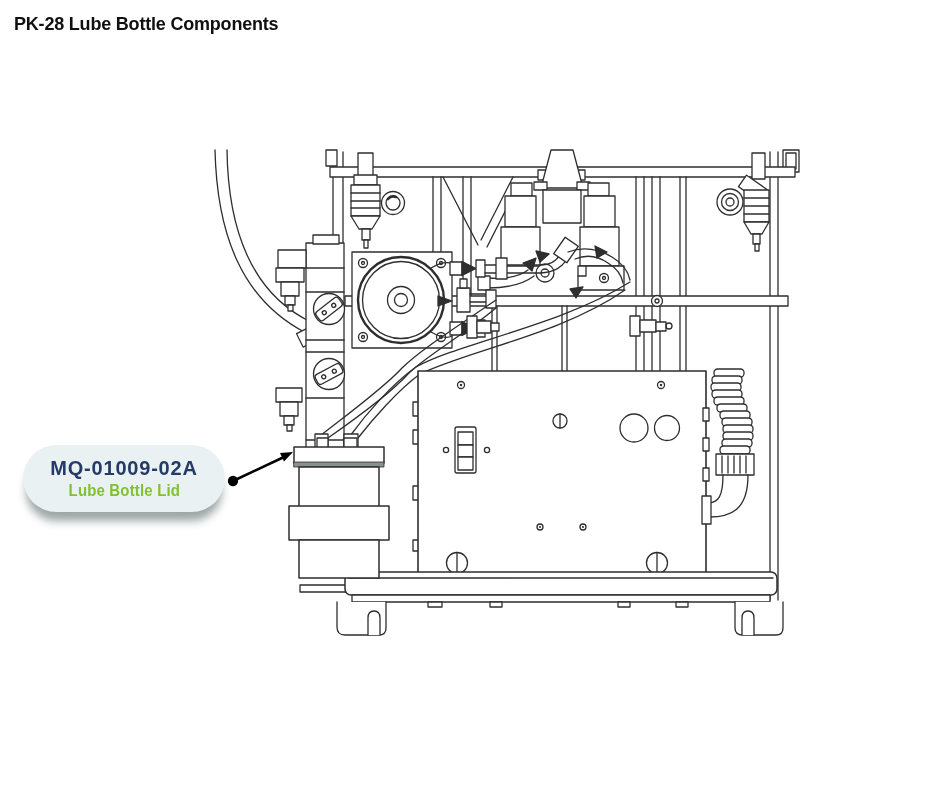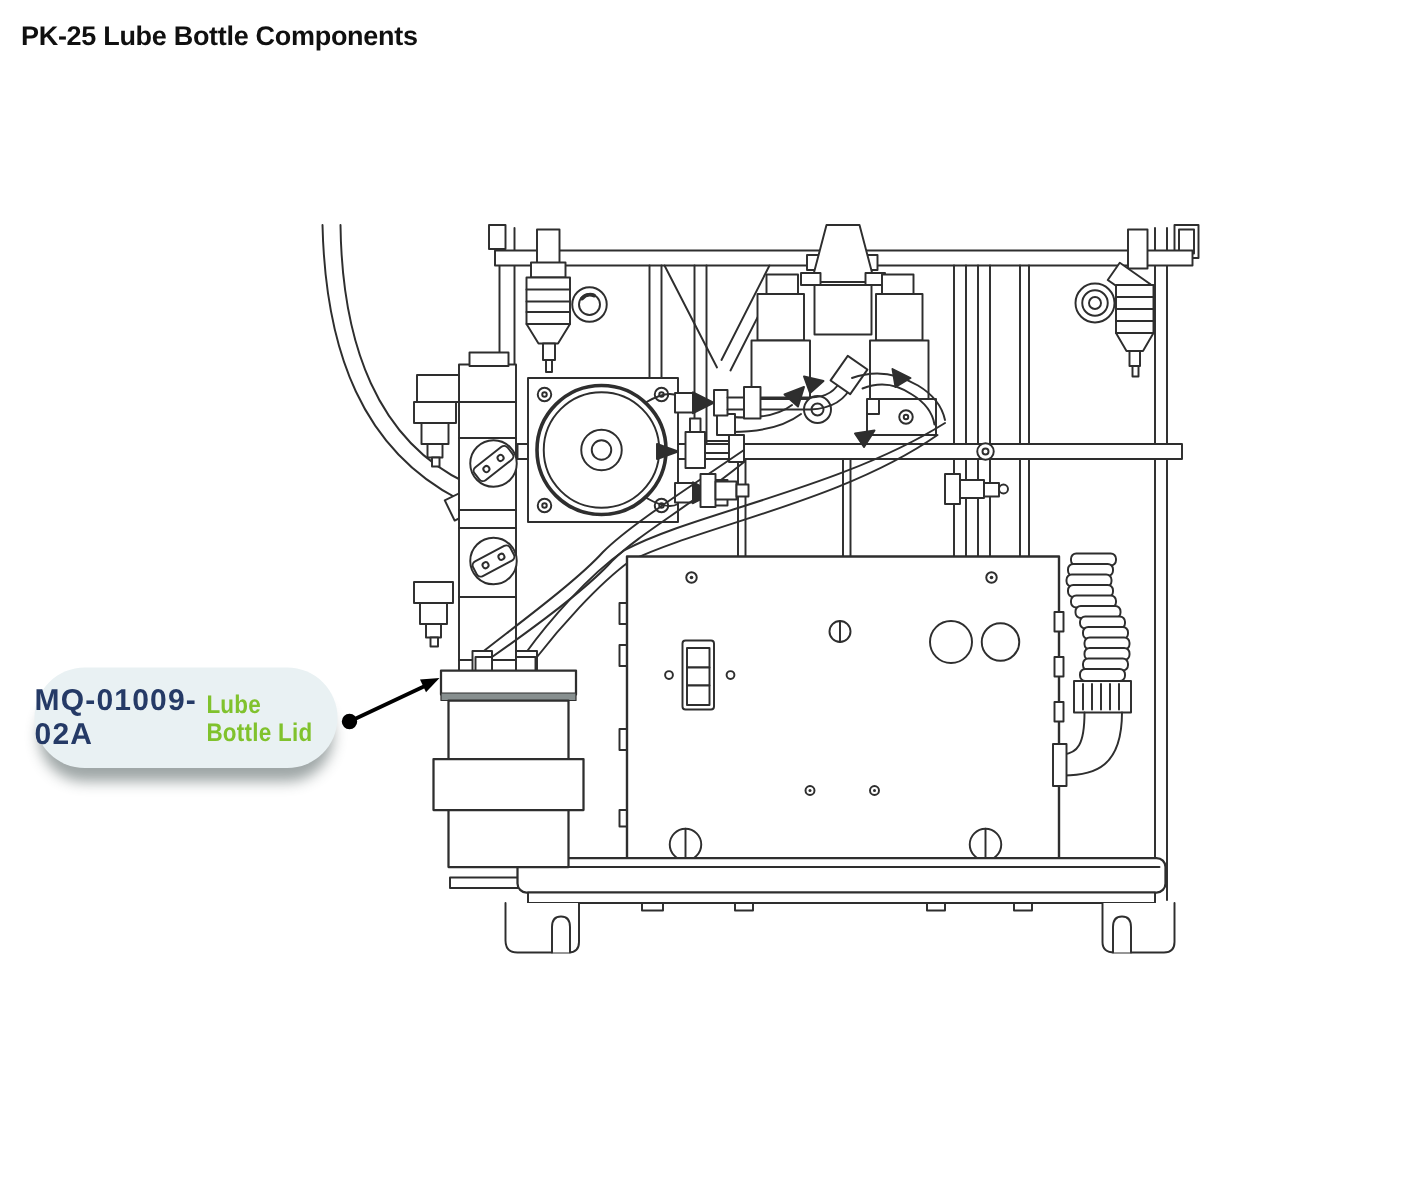--- a/index.html
+++ b/index.html
@@ -7,37 +7,37 @@
   .page-title{
     position:absolute;left:14px;top:2px;
     font-size:18px;font-weight:700;color:#101010;letter-spacing:-0.2px;
   }
   .diagram-canvas{position:absolute;inset:0;}
   svg{position:absolute;left:0;top:0;}
   .callout{
     position:absolute;left:23px;top:445px;width:202px;height:67px;
     background:#e9f1f3;border-radius:34px;
     box-shadow:0 12px 9px -3px rgba(52,70,70,0.48);
-    display:flex;flex-direction:row;align-items:center;justify-content:center;
+    display:flex;flex-direction:column;align-items:center;justify-content:center;
     text-align:left;line-height:1.12;cursor:pointer;
   }
   .callout .part-number{
     font-size:20px;font-weight:800;color:#253a66;letter-spacing:0.8px;
     display:inline-block;
   }
   .callout .part-name{
     font-size:17px;font-weight:700;color:#80c22d;
     display:inline-block;transform:scaleX(0.88);transform-origin:center;
     letter-spacing:0.2px;margin-top:1px;
   }
 </style>
 </head>
 <body>
 
-<h1 class="page-title">PK-25 Lube Bottle Components</h1>
+<h1 class="page-title">PK-28 Lube Bottle Components</h1>
 
 <div class="diagram-canvas">
 <svg width="940" height="788" viewBox="0 0 940 788">
   <g fill="none" stroke="#2e2e2e" stroke-width="1.3" stroke-linecap="round" stroke-linejoin="round">
 
     <g>
       <line x1="770" y1="152" x2="770" y2="600"></line>
       <line x1="778" y1="152" x2="778" y2="600"></line>
       <rect x="783" y="150" width="16" height="22" fill="#fff"></rect>
       <rect x="786" y="153" width="10" height="16" fill="#fff"></rect>

